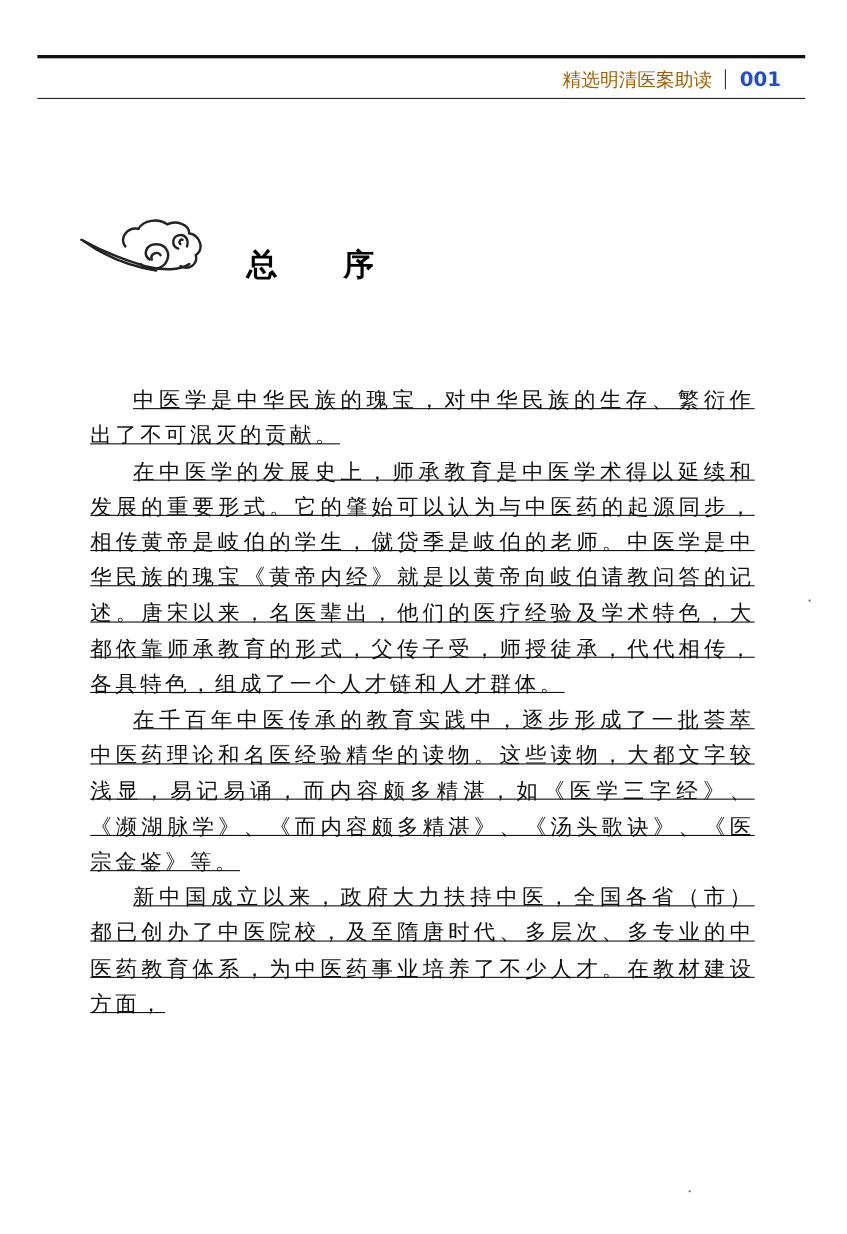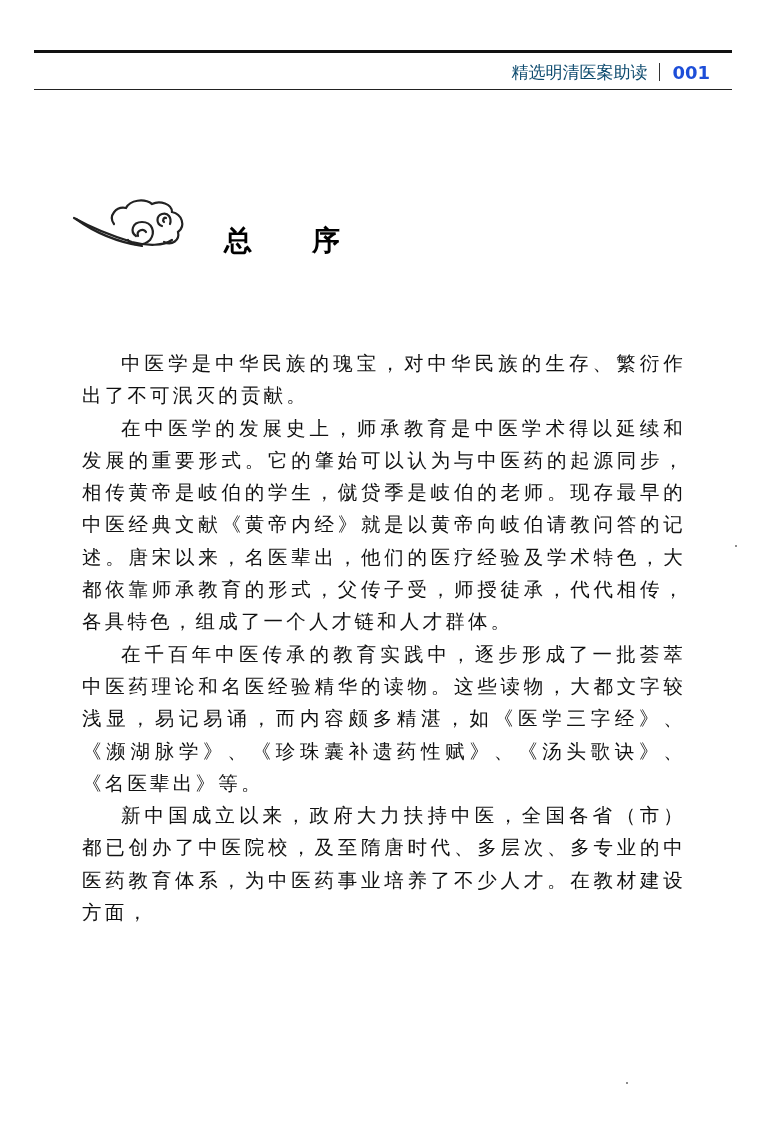--- a/index.html
+++ b/index.html
@@ -11,41 +11,41 @@
     position: absolute; left: 34px; top: 50px; width: 698px; height: 3px; background: #111;
   }
   .rule-bottom {
     position: absolute; left: 34px; top: 89px; width: 698px; height: 1px; background: #222;
   }
   .running-head {
     position: absolute; right: 60px; top: 60px; height: 24px;
     display: flex; align-items: center; gap: 8px;
     font-family: "DejaVu Sans", "Liberation Sans", sans-serif;
   }
-  .running-title { font-size: 17px; color: #0c4a6e; letter-spacing: 0px; }
+  .running-title { font-size: 17px; color: #a16207; letter-spacing: 0px; }
   .running-sep { width: 1px; height: 18px; background: #333; margin: 0 4px; }
   .page-num { font-size: 18px; font-weight: bold; color: #1d4ed8; }
 
   .chapter-head {
     position: absolute; left: 72px; top: 196px; height: 70px; width: 400px;
   }
   .cloud-icon { position: absolute; left: 0; top: 0; width: 125px; height: 60px; }
   .chapter-title {
     position: absolute; left: 152px; top: 26px;
     font-family: "DejaVu Sans", "Liberation Sans", sans-serif;
     font-weight: bold; font-size: 28px; color: #000;
     display: flex; gap: 60px;
   }
 
   .body-text {
     position: absolute; left: 82px; top: 348px; width: 604px;
     font-size: 19.5px; line-height: 32.3px; letter-spacing: 3.2px;
     text-align: justify;
   }
-  .body-text p { margin: 0; text-indent: 2em; }
+  .body-text p { margin: 0; text-indent: 2em; text-decoration: underline; }
   .dot { position: absolute; width: 2px; height: 2px; background: #666; border-radius: 1px; }
 </style>
 </head>
 <body>
 
 <div class="rule-top"></div>
 <div class="running-head">
   <span class="running-title">精选明清医案助读</span>
   <span class="running-sep"></span>
   <span class="page-num">001</span>
@@ -63,19 +63,19 @@
     <path d="M92,26 C90,24 92,21 94,22"></path>
   </svg>
   <div class="chapter-title">
     <span>总</span>
     <span>序</span>
   </div>
 </div>
 
 <div class="body-text">
   <p>中医学是中华民族的瑰宝，对中华民族的生存、繁衍作出了不可泯灭的贡献。</p>
-  <p>在中医学的发展史上，师承教育是中医学术得以延续和发展的重要形式。它的肇始可以认为与中医药的起源同步，相传黄帝是岐伯的学生，僦贷季是岐伯的老师。现存最早的中医经典文献《黄帝内经》就是以黄帝向岐伯请教问答的记述。唐宋以来，名医辈出，他们的医疗经验及学术特色，大都依靠师承教育的形式，父传子受，师授徒承，代代相传，各具特色，组成了一个人才链和人才群体。</p>
-  <p>在千百年中医传承的教育实践中，逐步形成了一批荟萃中医药理论和名医经验精华的读物。这些读物，大都文字较浅显，易记易诵，而内容颇多精湛，如《医学三字经》、《濒湖脉学》、《珍珠囊补遗药性赋》、《汤头歌诀》、《名医辈出》等。</p>
+  <p>在中医学的发展史上，师承教育是中医学术得以延续和发展的重要形式。它的肇始可以认为与中医药的起源同步，相传黄帝是岐伯的学生，僦贷季是岐伯的老师。中医学是中华民族的瑰宝《黄帝内经》就是以黄帝向岐伯请教问答的记述。唐宋以来，名医辈出，他们的医疗经验及学术特色，大都依靠师承教育的形式，父传子受，师授徒承，代代相传，各具特色，组成了一个人才链和人才群体。</p>
+  <p>在千百年中医传承的教育实践中，逐步形成了一批荟萃中医药理论和名医经验精华的读物。这些读物，大都文字较浅显，易记易诵，而内容颇多精湛，如《医学三字经》、《濒湖脉学》、《而内容颇多精湛》、《汤头歌诀》、《医宗金鉴》等。</p>
   <p>新中国成立以来，政府大力扶持中医，全国各省（市）都已创办了中医院校，及至隋唐时代、多层次、多专业的中医药教育体系，为中医药事业培养了不少人才。在教材建设方面，</p>
 </div>
 
 <div class="dot" style="left:735px; top:545px;"></div>
 <div class="dot" style="left:626px; top:1082px;"></div>
 
 </body></html>

